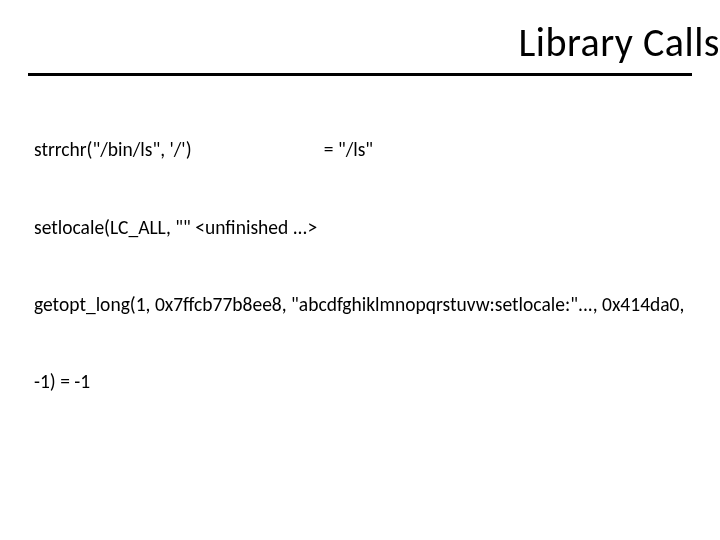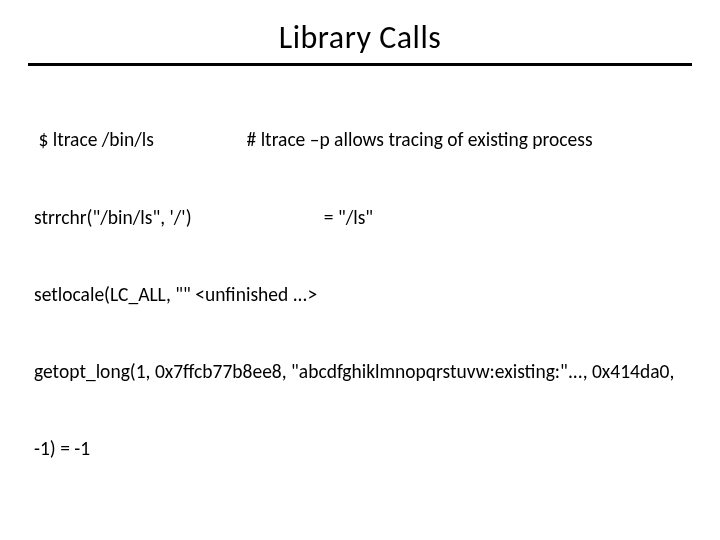--- a/index.html
+++ b/index.html
@@ -13,22 +13,22 @@
     overflow: hidden;
     position: relative;
   }
   .slide {
     width: 720px;
     height: 540px;
     position: relative;
     box-sizing: border-box;
   }
   .title {
-    text-align: center;
-    font-size: 32px;
+    text-align: right;
+    font-size: 40px;
     font-weight: 400;
     margin-top: 18px;
     margin-bottom: 6px;
     letter-spacing: 0.5px;
   }
   .hr {
     border: none;
     border-top: 3px solid #000;
     margin: 0 28px 10px 28px;
   }
@@ -48,24 +48,23 @@
     font-size: 15px;
   }
 </style>
 </head>
 <body>
 
 <div class="slide">
   <div class="title">Library Calls</div>
   <hr class="hr">
   <div class="content">
-    <div> $ ltrace /bin/ls                     # ltrace –p allows tracing of existing process</div>
     <div>strrchr("/bin/ls", '/')                              = "/ls"</div>
     <div>setlocale(LC_ALL, "" &lt;unfinished ...&gt;</div>
-    <div>getopt_long(1, 0x7ffcb77b8ee8, "abcdfghiklmnopqrstuvw:existing:"..., 0x414da0,</div>
+    <div>getopt_long(1, 0x7ffcb77b8ee8, "abcdfghiklmnopqrstuvw:setlocale:"..., 0x414da0,</div>
     <div>-1) = -1</div>
     
     
     
     
     
     
   </div>
   <div class="footer">
     

